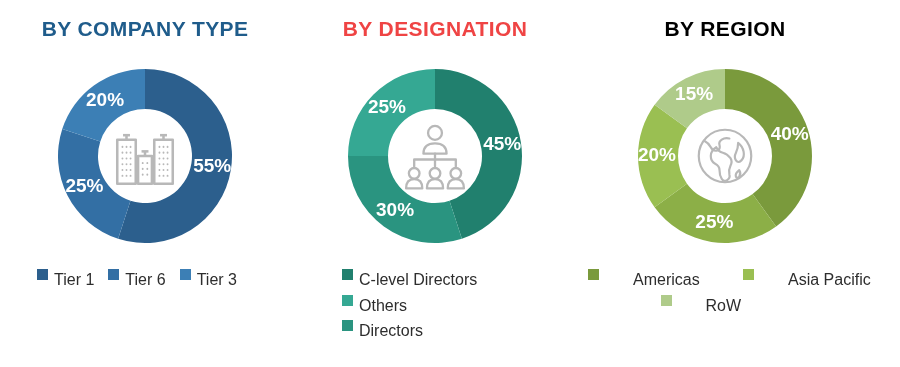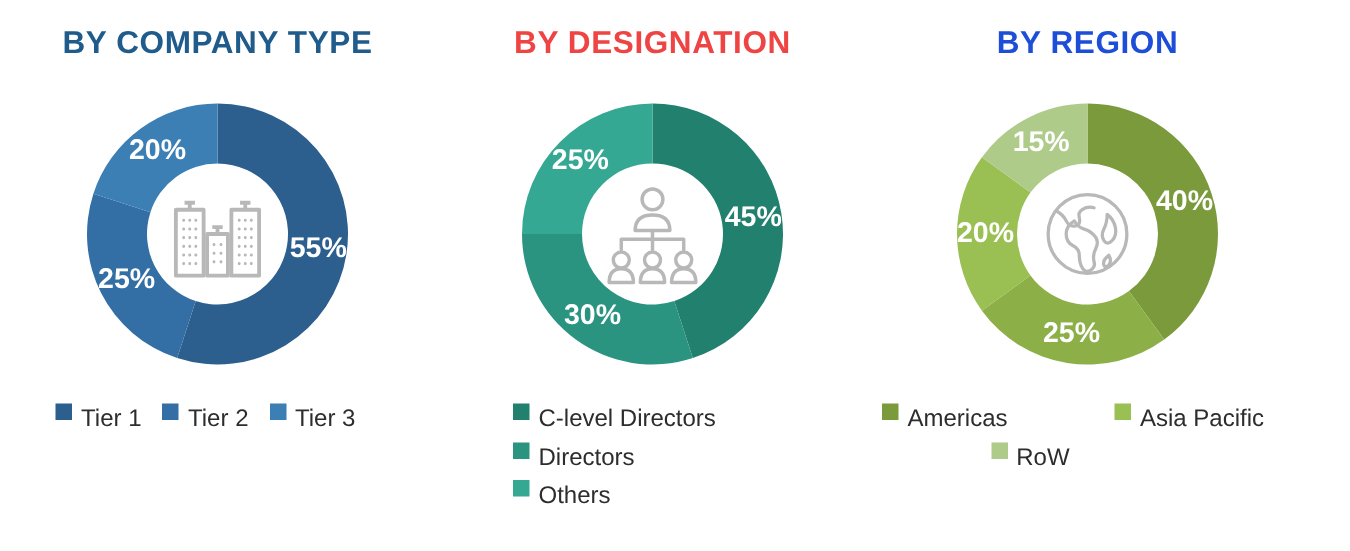--- a/index.html
+++ b/index.html
@@ -73,21 +73,21 @@
   }
   .legend {
     margin-top: 6px;
     display: flex;
     flex-wrap: wrap;
     justify-content: center;
     align-items: flex-start;
     width: 290px;
   }
   .legend.cols1 .legend-item { width: 100%; justify-content: flex-start; padding-left: 52px; box-sizing: border-box; }
-  .legend.cols2 .legend-item { width: 50%; box-sizing: border-box; }
+  .legend.cols2 .legend-item { width: 50%; box-sizing: border-box; gap: 28px; }
   .legend.inline { flex-wrap: nowrap; justify-content: center; }
   .legend.inline .legend-item { width: auto; margin-right: 14px; }
   .legend.inline .legend-item:last-child { margin-right: 16px; }
   .legend-item {
     display: flex;
     margin-bottom: 4px;
     font-size: 16px;
     color: #2d2d2d;
     line-height: 1.35;
   }
@@ -180,21 +180,21 @@
         </svg>
       </div>
     </div>
     <div class="legend inline" id="legend-0">
         <div class="legend-item">
           <span class="legend-swatch" style="background: rgb(44, 95, 141);"></span>
           <span class="legend-label">Tier 1</span>
         </div>
         <div class="legend-item">
           <span class="legend-swatch" style="background: rgb(51, 111, 164);"></span>
-          <span class="legend-label">Tier 2</span>
+          <span class="legend-label">Tier 6</span>
         </div>
         <div class="legend-item">
           <span class="legend-swatch" style="background: rgb(60, 127, 181);"></span>
           <span class="legend-label">Tier 3</span>
         </div>
       </div>
   </div>
 
   <div class="panel">
     <div class="panel-title" style="color:#ef4444">BY DESIGNATION</div>
@@ -226,32 +226,32 @@
           <path d="M43 60 q0 -8 7 -8 q7 0 7 8 z"></path>
         </svg>
       </div>
     </div>
     <div class="legend cols1" id="legend-1">
         <div class="legend-item">
           <span class="legend-swatch" style="background: rgb(33, 128, 110);"></span>
           <span class="legend-label">C-level Directors</span>
         </div>
         <div class="legend-item">
+          <span class="legend-swatch" style="background: rgb(53, 168, 147);"></span>
+          <span class="legend-label">Others</span>
+        </div>
+        <div class="legend-item">
           <span class="legend-swatch" style="background: rgb(42, 148, 128);"></span>
           <span class="legend-label">Directors</span>
         </div>
-        <div class="legend-item">
-          <span class="legend-swatch" style="background: rgb(53, 168, 147);"></span>
-          <span class="legend-label">Others</span>
-        </div>
       </div>
   </div>
 
   <div class="panel">
-    <div class="panel-title" style="color:#1d4ed8">BY REGION</div>
+    <div class="panel-title" style="color:#000000">BY REGION</div>
     <div class="donut-wrap">
       <svg class="donut-svg" viewBox="0 0 214 214">
         <g id="slices-2">
             <path d="M 107 20 A 87 87 0 0 1 158.13731694944516 177.38447851062043 L 134.62590685774623 145.02379873562253 A 47 47 0 0 0 107 60 Z" fill="#7A9A3C"></path>
             <path d="M 158.13731694944516 177.38447851062043 A 87 87 0 0 1 36.615521489379574 158.13731694944516 L 68.97620126437747 134.62590685774626 A 47 47 0 0 0 134.62590685774623 145.02379873562253 Z" fill="#8CAF47"></path>
             <path d="M 36.615521489379574 158.13731694944516 A 87 87 0 0 1 36.61552148937956 55.86268305055485 L 68.97620126437747 79.37409314225377 A 47 47 0 0 0 68.97620126437747 134.62590685774626 Z" fill="#9ABF52"></path>
             <path d="M 36.61552148937956 55.86268305055485 A 87 87 0 0 1 106.99999999999999 20 L 106.99999999999999 60 A 47 47 0 0 0 68.97620126437747 79.37409314225377 Z" fill="#AFCB8A"></path>
           </g>
         <g id="slicelabels-2">
             <text x="171.67184310807045" y="85.98684438250358" class="slice-label">40%</text>

